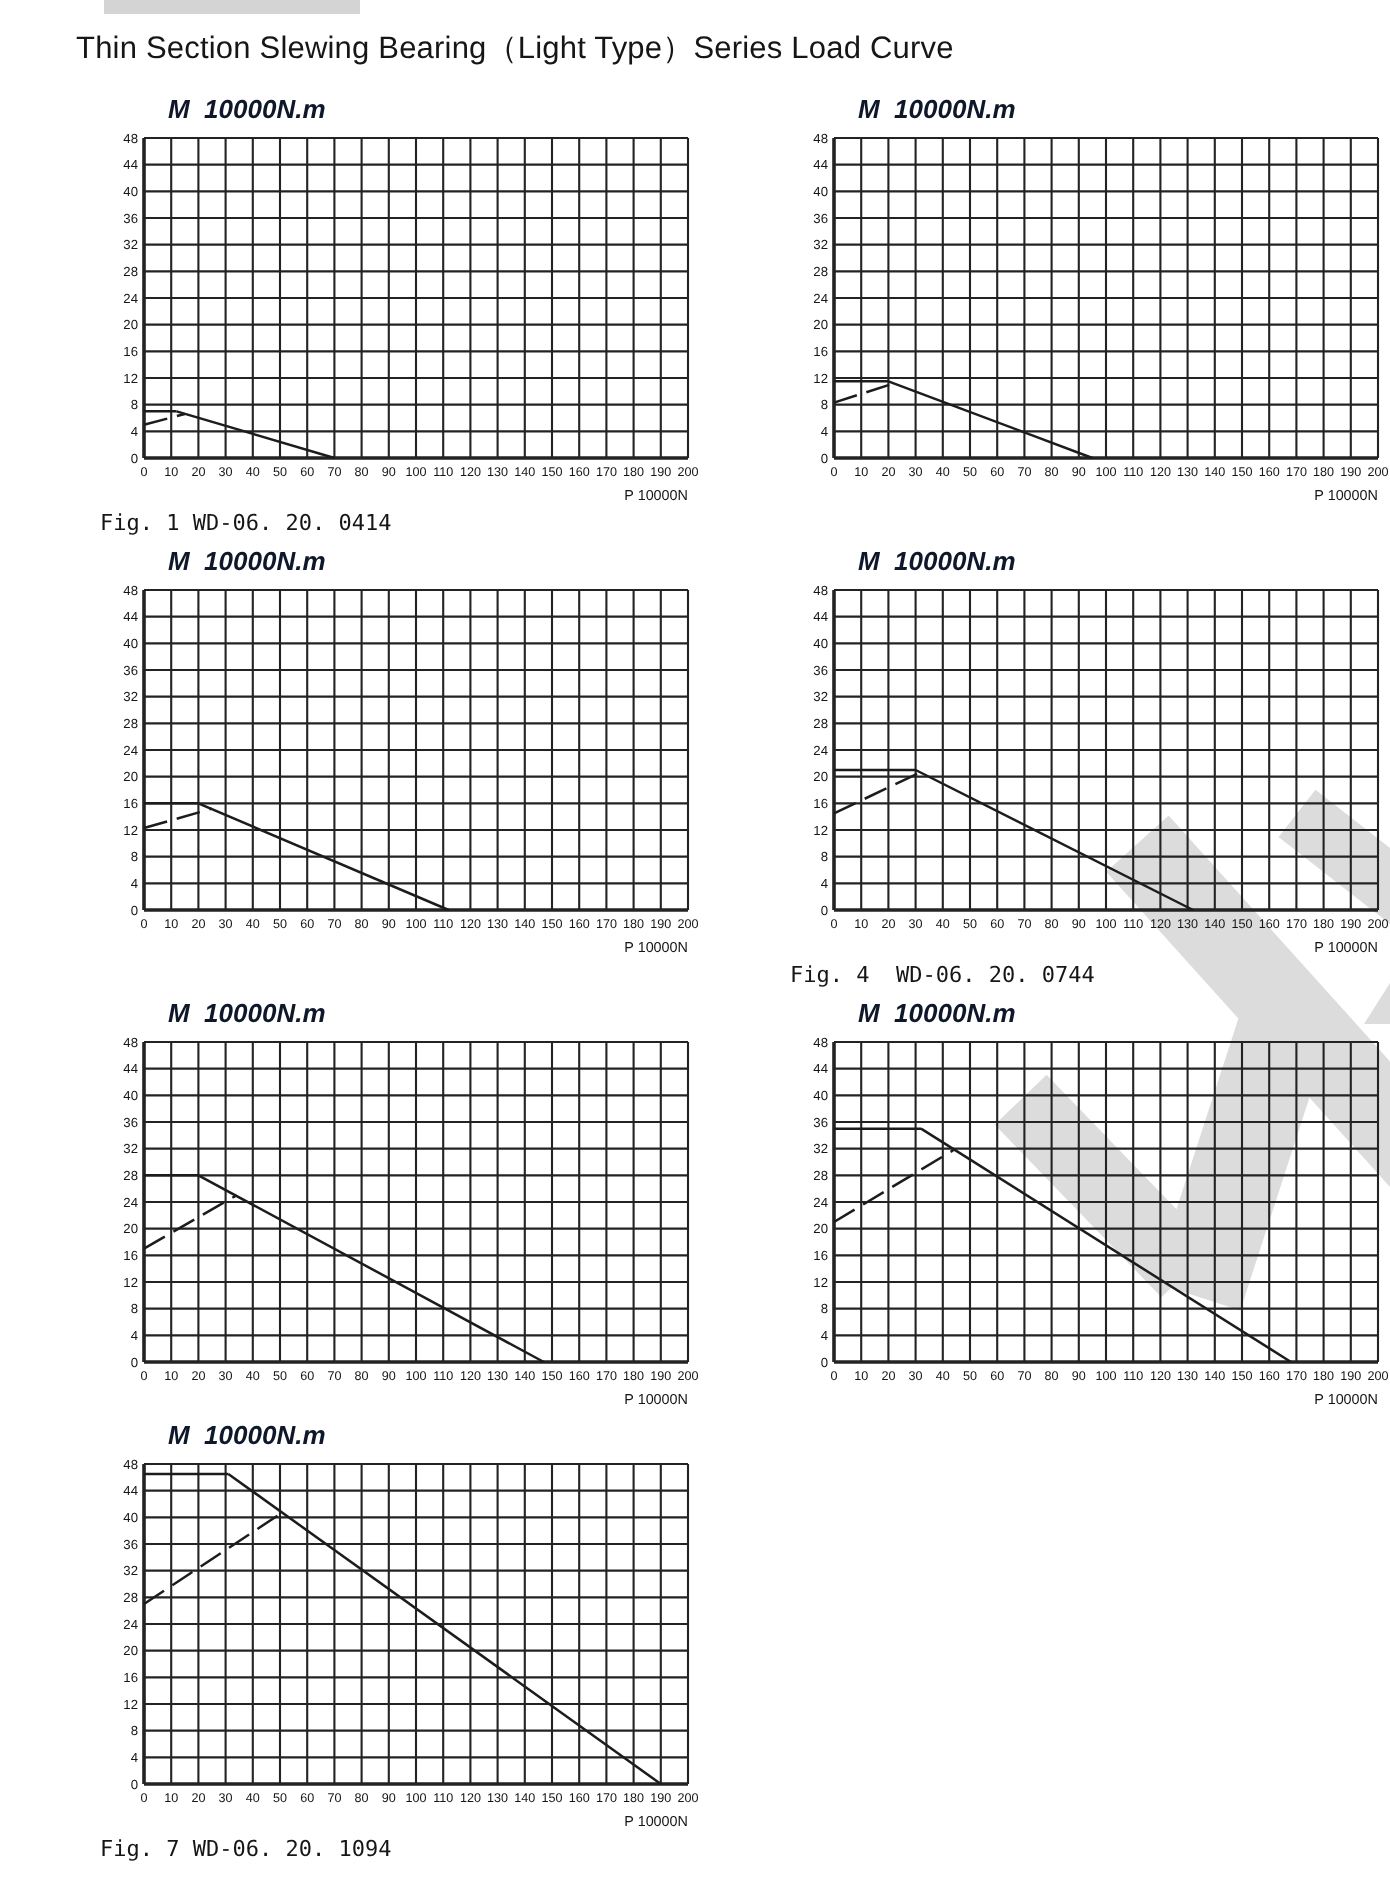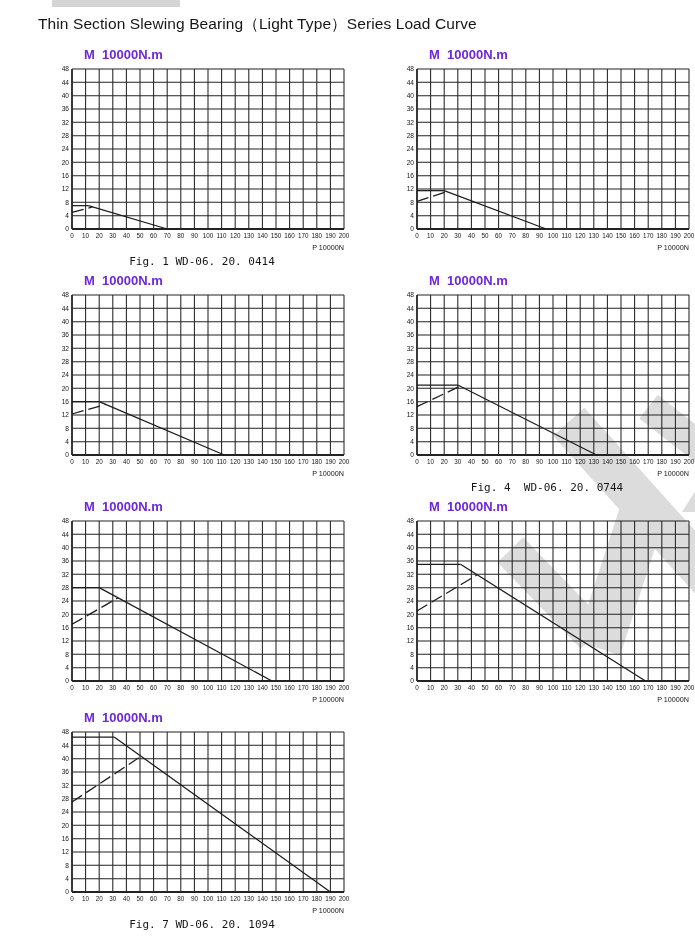--- a/index.html
+++ b/index.html
@@ -5,22 +5,22 @@
   html,body{margin:0;padding:0;background:#fff;}
   .page{position:relative;width:695px;height:944px;background:#fff;overflow:hidden;
         font-family:"Liberation Sans",sans-serif;color:#111;margin-left:24px;}
   .artifact{position:absolute;left:28px;top:0;width:128px;height:7px;background:#c9c9c9;opacity:.8;}
   .page-title{position:absolute;left:14px;top:14px;margin:0;font-size:15.5px;font-weight:500;
               letter-spacing:.1px;white-space:pre;color:#161616;}
   .charts-grid{position:absolute;left:26px;top:47px;display:grid;
                grid-template-columns:334px 334px;column-gap:11px;row-gap:3px;z-index:2;}
   .chart-block{width:320px;position:relative;}
   .y-axis-title{margin:0 0 0 34px;font-size:13px;font-weight:bold;white-space:pre;height:16px;
-                line-height:16px;color:#6d28d9;}
-  .figure-caption{width:304px;text-align:center;font-family:"DejaVu Sans Mono","Liberation Mono",monospace;
+                line-height:16px;color:#0f172a;font-style:italic;}
+  .figure-caption{width:304px;text-align:left;font-family:"DejaVu Sans Mono","Liberation Mono",monospace;
                   font-size:11px;height:15px;line-height:14px;white-space:pre;color:#161616;}
   svg{display:block;}
   .wm{position:absolute;background:#dcdcdc;z-index:1;}
   .wm-tri{position:absolute;width:0;height:0;z-index:1;}
 </style>
 </head>
 <body>
 
 <div class="page">
   <div class="artifact"></div>

